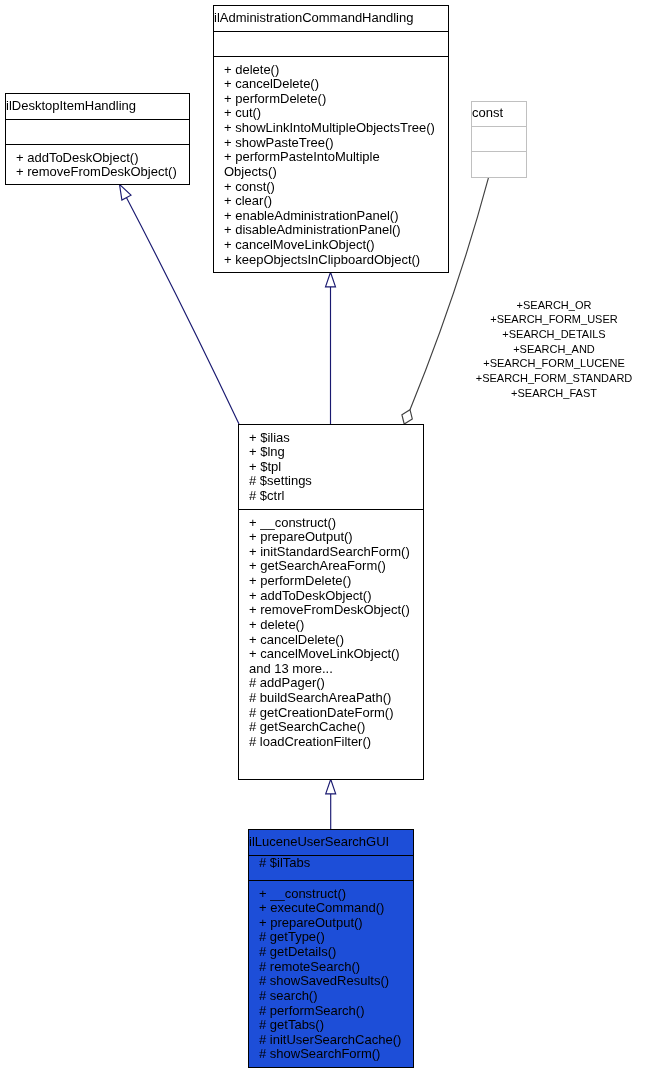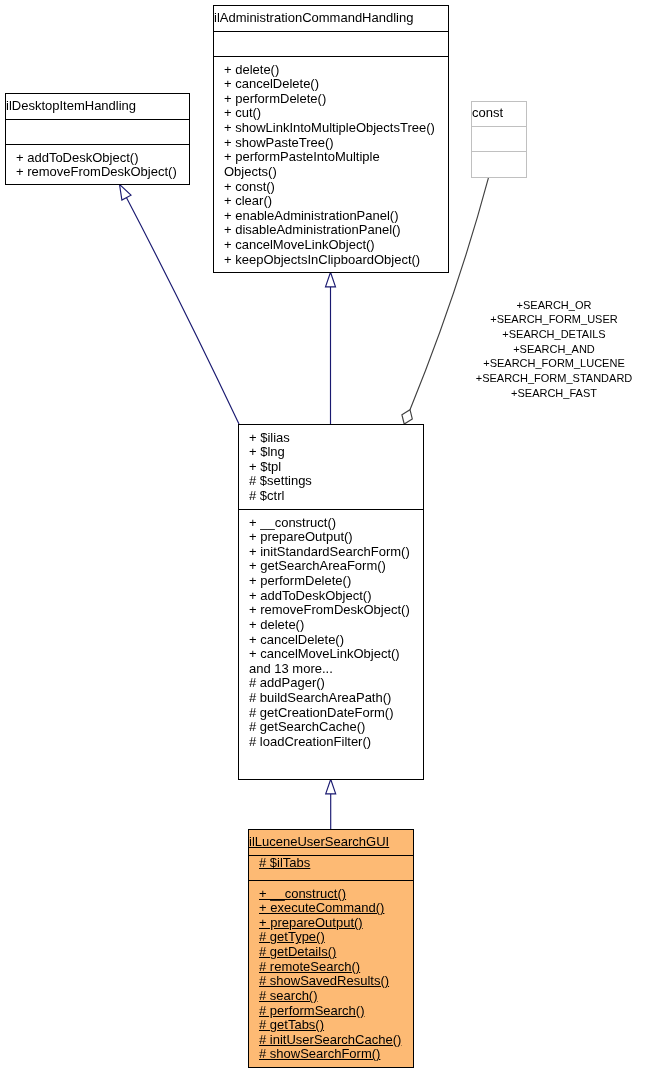--- a/index.html
+++ b/index.html
@@ -3,21 +3,21 @@
 <meta charset="utf-8">
 <title>ilLuceneUserSearchGUI Class Diagram</title>
 <style>
   html,body{margin:0;padding:0;background:#ffffff;}
   body{width:648px;height:1073px;overflow:hidden;
        font-family:"Liberation Sans",sans-serif;font-size:13px;color:#000000;}
   #canvas{position:relative;width:648px;height:1073px;background:#ffffff;}
 
   .uml-box{position:absolute;box-sizing:border-box;background:#ffffff;
            border:1px solid #000000;overflow:hidden;}
-  .uml-box.shaded{background:#fdba74;text-decoration:underline;}
+  .uml-box.shaded{background:#1d4ed8;}
   .uml-box.light{border:1px solid #c0c0c0;}
   .sect{box-sizing:border-box;position:relative;}
   .sect + .sect{border-top:1px solid #000000;}
   .light .sect + .sect{border-top:1px solid #c0c0c0;}
   .cls-title{white-space:nowrap;position:relative;transform:translateZ(0);}
   .rows{padding:5.5px 0 0 0;}
   .row{white-space:nowrap;line-height:14.62px;padding-left:10px;transform:translateZ(0);}
   .edge-label{position:absolute;transform:translateZ(0);text-align:center;line-height:14.65px;white-space:nowrap;font-size:11px;margin-left:8px;}
   svg.edges{position:absolute;left:0;top:0;width:648px;height:1073px;}
 </style>

